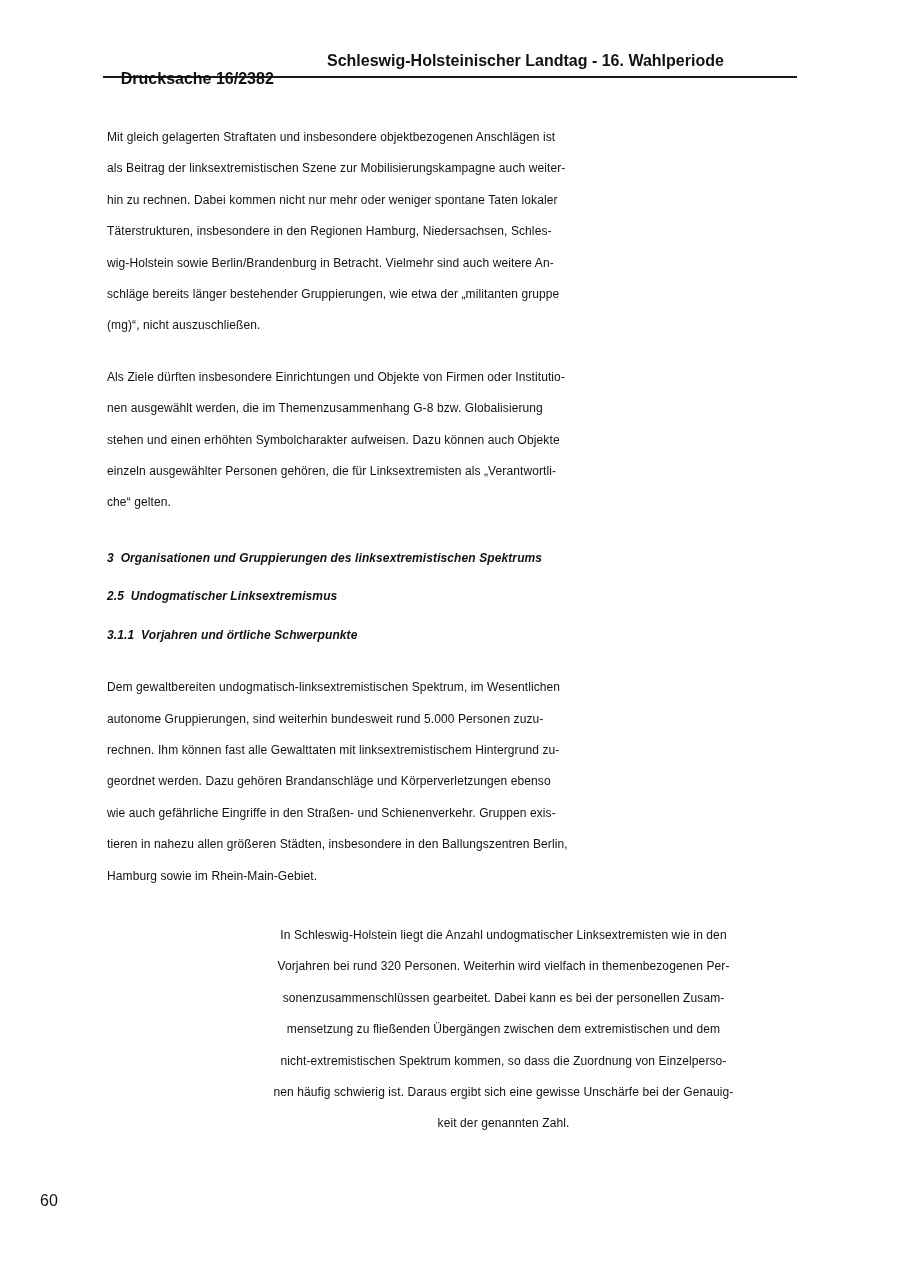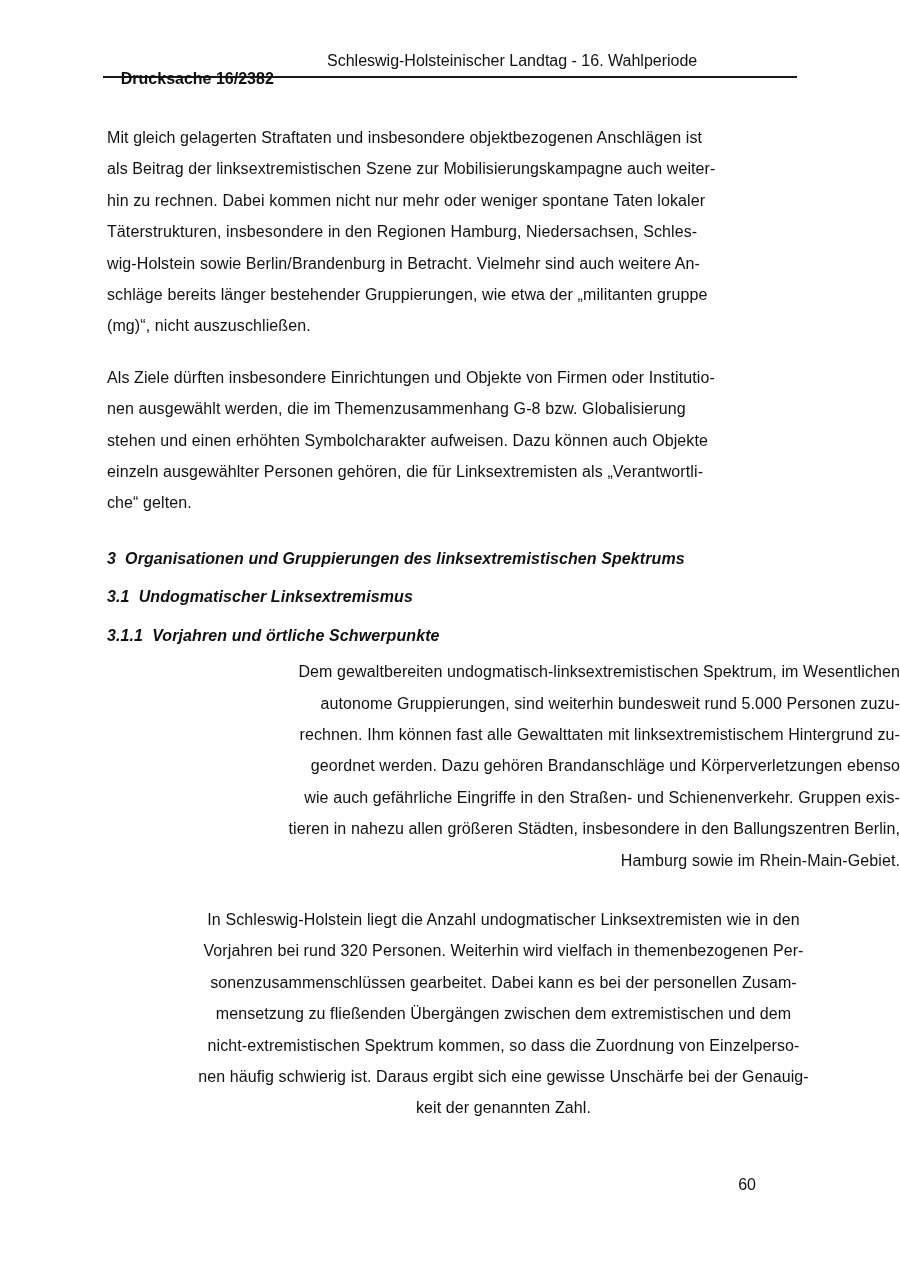--- a/index.html
+++ b/index.html
@@ -16,45 +16,46 @@
     position: relative;
     margin: 52px 103px 0 103px;
     height: 18px;
     line-height: 18px;
     font-size: 16px;
     padding-bottom: 6px;
     border-bottom: 2px solid #1a1a1a;
     white-space: pre;
   }
   .doc-number { font-weight: bold; }
-  .doc-title { position: absolute; left: 224px; top: 0; font-weight: normal; }
+  .doc-title { position: absolute; left: 224px; top: 0; font-weight: bold; }
 
   .para, .heading {
     margin: 0 0 0 107px;
-    font-size: 16px;
+    font-size: 12px;
     line-height: 31.4px;
     white-space: pre;
     letter-spacing: 0.1px;
   }
   .heading { font-weight: bold; font-style: italic; }
 
   .p1   { margin-top: 44px; }
   .p2   { margin-top: 20px; }
   .lvl1 { margin-top: 24px; }
   .lvl2 { margin-top: 7px; }
   .lvl3 { margin-top: 7px; }
-  .p3   { margin-top: 5px; text-align: right; }
+  .p3   { margin-top: 21px; }
   .p4   { margin-top: 28px; text-align: center; }
 
   .page-number {
     margin-top: 45px;
     width: 756px;
-    text-align: right;
+    text-align: left;
     font-size: 16px;
     line-height: 31.4px;
+    padding-left: 40px;
   }
 </style>
 </head>
 <body>
 
 <div class="page">
 
   <header class="doc-header">
     <span class="doc-number">Drucksache 16/2382</span>
     <span class="doc-title">Schleswig-Holsteinischer Landtag - 16. Wahlperiode</span>
@@ -68,21 +69,21 @@
 wig-Holstein sowie Berlin/Brandenburg in Betracht. Vielmehr sind auch weitere An-
 schläge bereits länger bestehender Gruppierungen, wie etwa der „militanten gruppe
 (mg)“, nicht auszuschließen.</p>
     <p class="para p2">Als Ziele dürften insbesondere Einrichtungen und Objekte von Firmen oder Institutio-
 nen ausgewählt werden, die im Themenzusammenhang G-8 bzw. Globalisierung
 stehen und einen erhöhten Symbolcharakter aufweisen. Dazu können auch Objekte
 einzeln ausgewählter Personen gehören, die für Linksextremisten als „Verantwortli-
 che“ gelten.</p>
 
     <h2 class="heading lvl1">3  Organisationen und Gruppierungen des linksextremistischen Spektrums</h2>
-    <h3 class="heading lvl2">3.1  Undogmatischer Linksextremismus</h3>
+    <h3 class="heading lvl2">2.5  Undogmatischer Linksextremismus</h3>
     <h4 class="heading lvl3">3.1.1  Vorjahren und örtliche Schwerpunkte</h4>
 
     <p class="para p3">Dem gewaltbereiten undogmatisch-linksextremistischen Spektrum, im Wesentlichen
 autonome Gruppierungen, sind weiterhin bundesweit rund 5.000 Personen zuzu-
 rechnen. Ihm können fast alle Gewalttaten mit linksextremistischem Hintergrund zu-
 geordnet werden. Dazu gehören Brandanschläge und Körperverletzungen ebenso
 wie auch gefährliche Eingriffe in den Straßen- und Schienenverkehr. Gruppen exis-
 tieren in nahezu allen größeren Städten, insbesondere in den Ballungszentren Berlin,
 Hamburg sowie im Rhein-Main-Gebiet.</p>
     <p class="para p4">In Schleswig-Holstein liegt die Anzahl undogmatischer Linksextremisten wie in den

